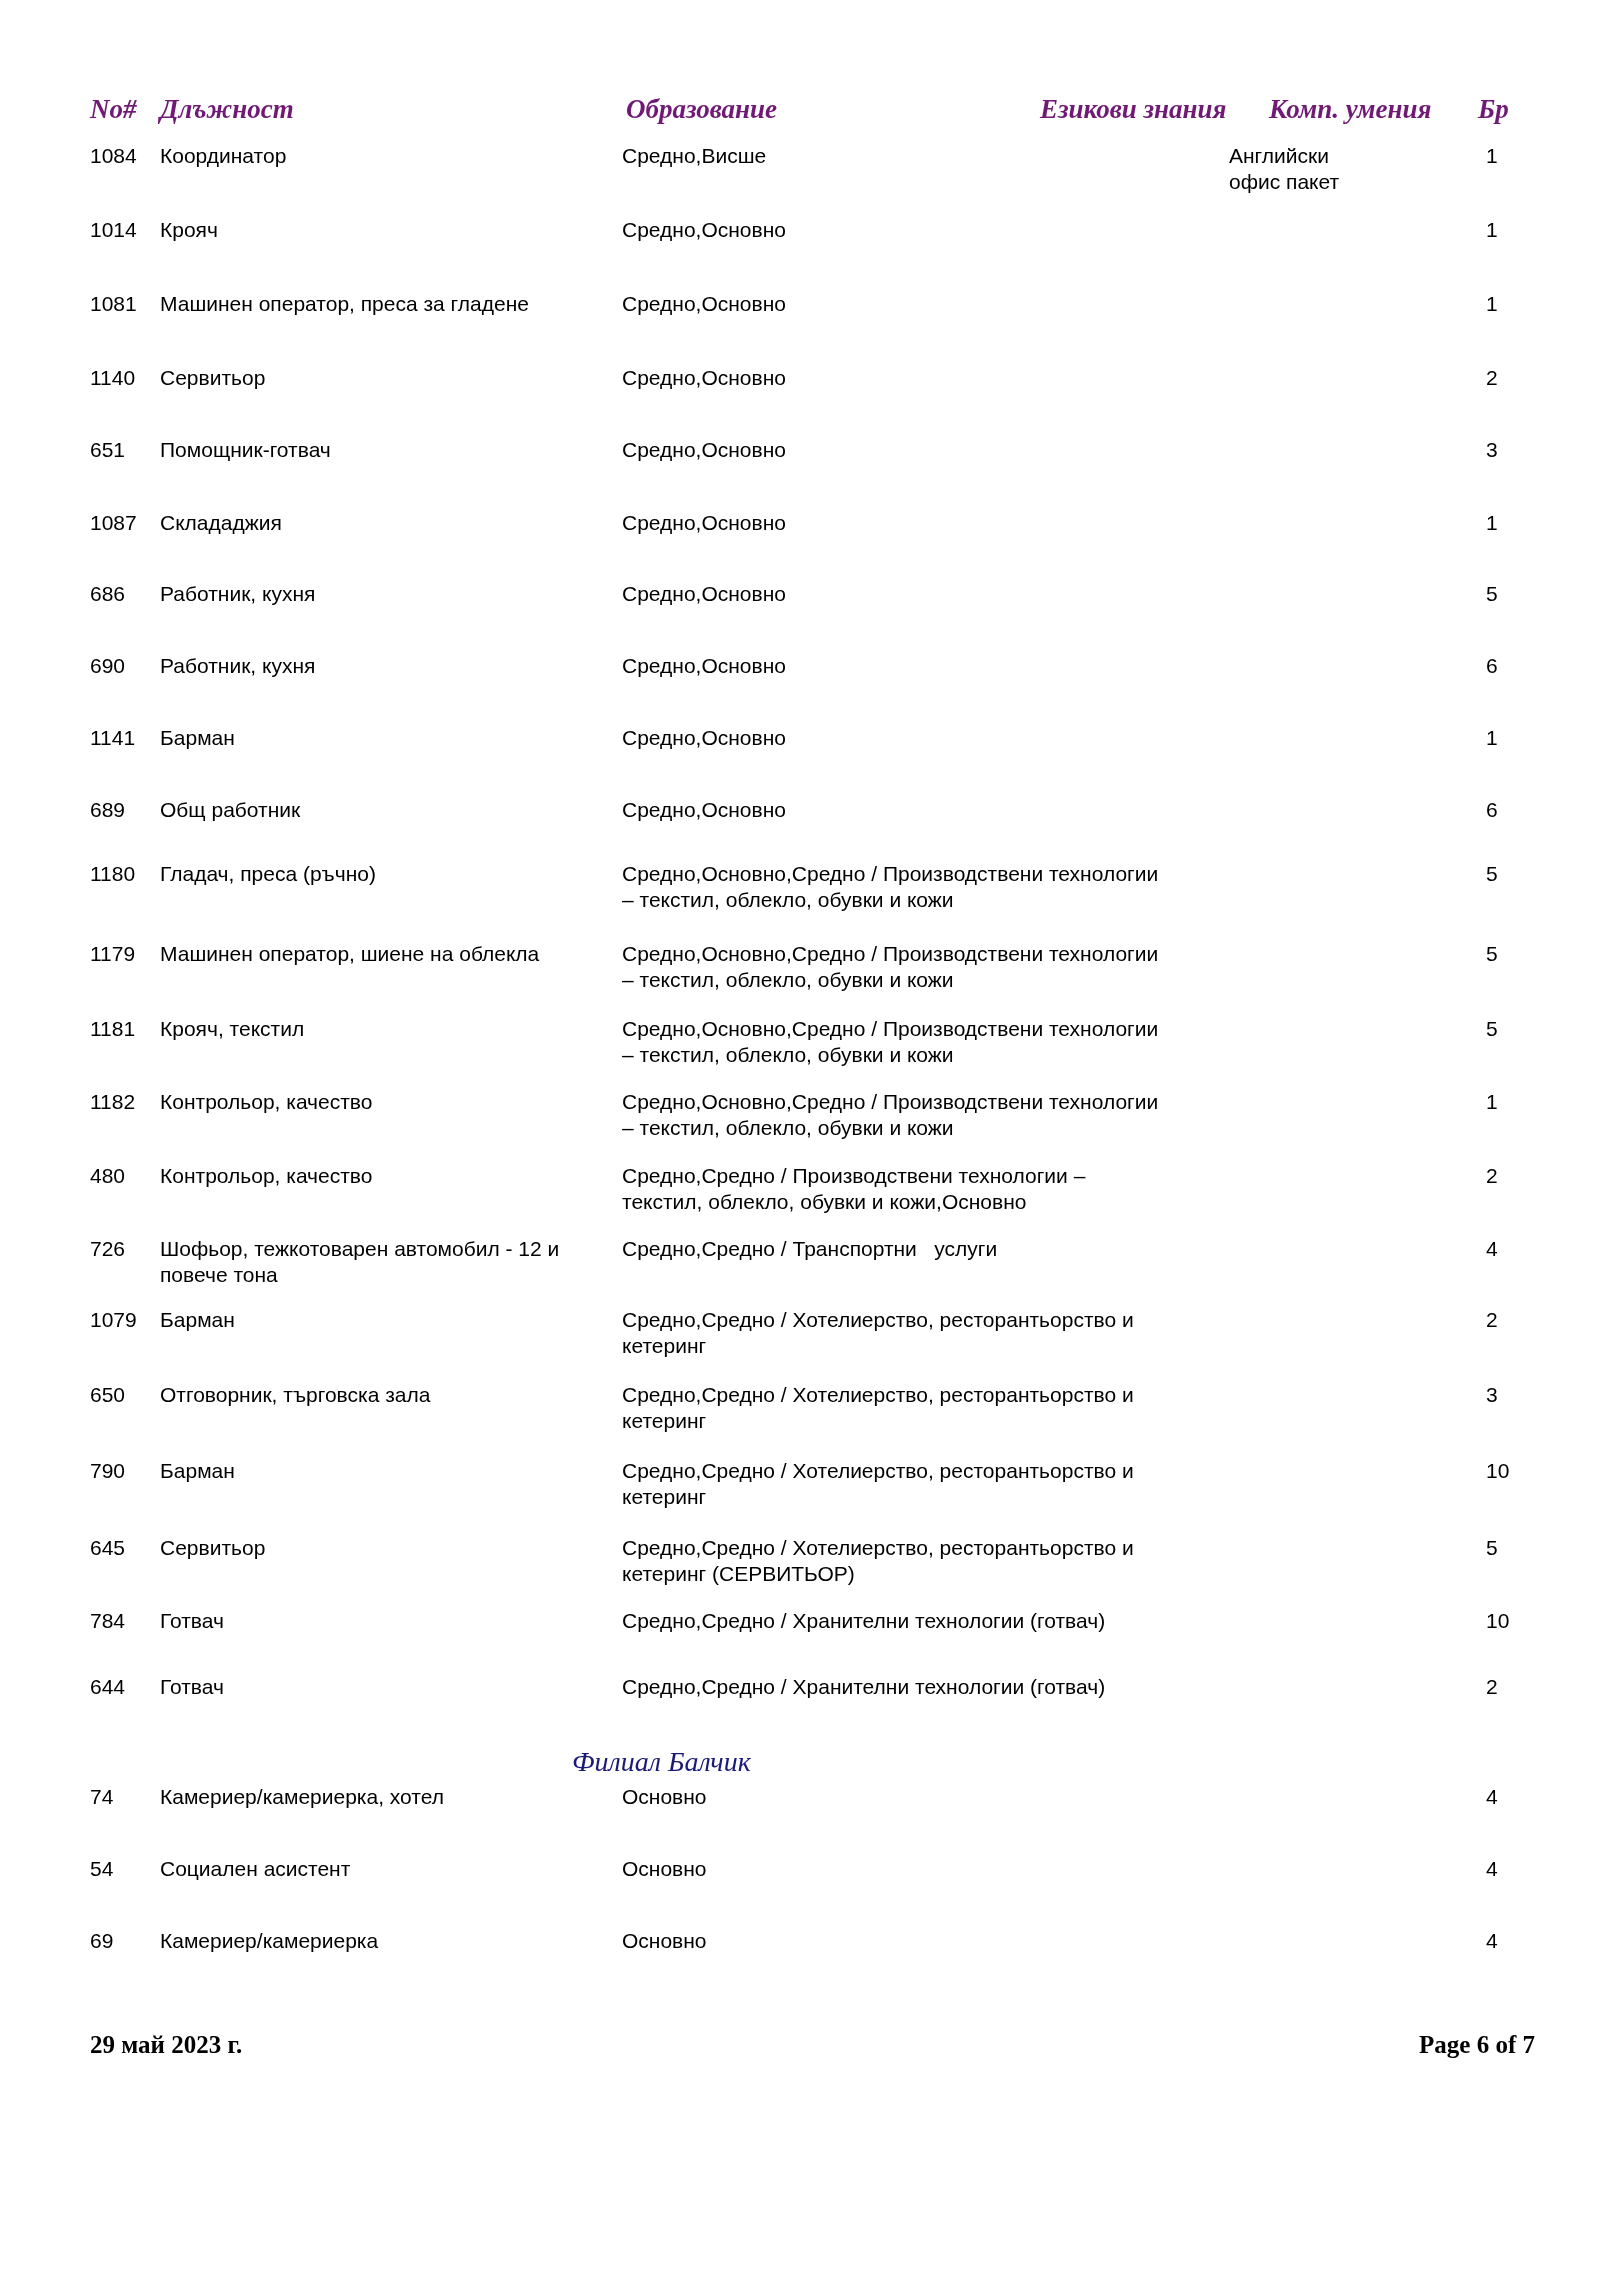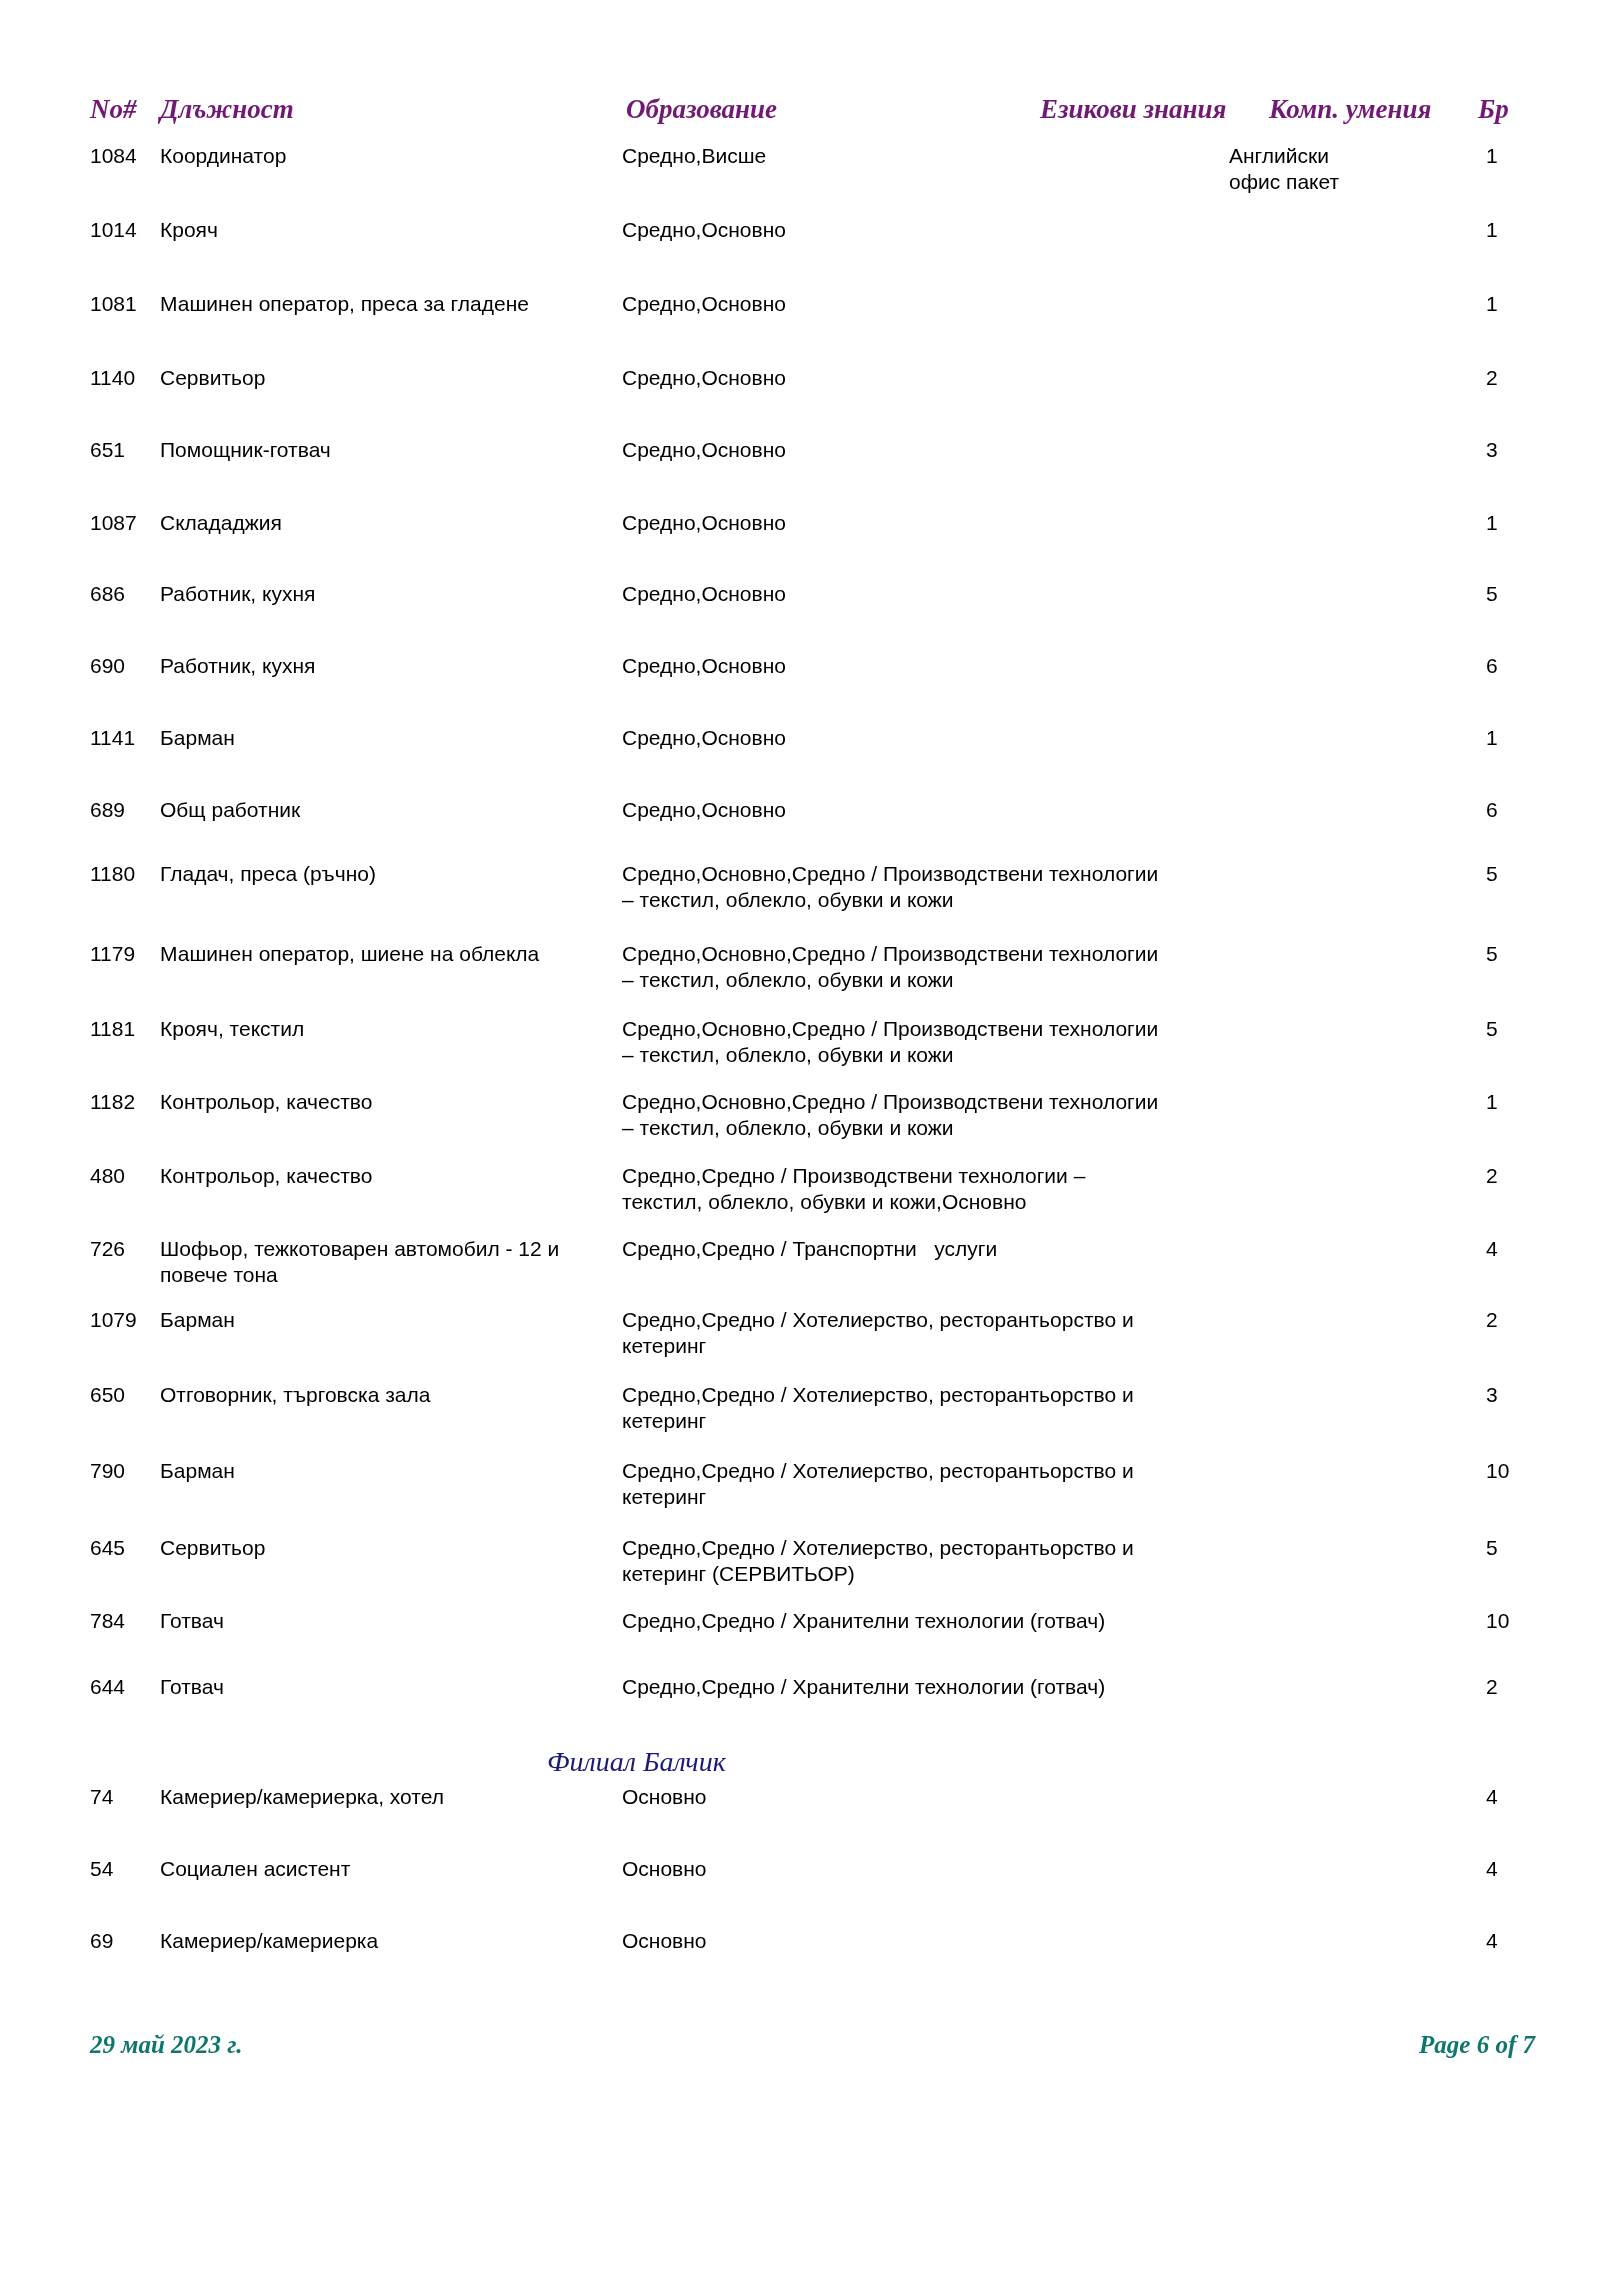--- a/index.html
+++ b/index.html
@@ -36,38 +36,37 @@
   .c-no   { left: 90px; width: 65px; }
   .c-pos  { left: 160px; width: 445px; white-space: pre-wrap; }
   .c-edu  { left: 622px; width: 583px; white-space: pre-wrap; }
   .c-lc   { left: 1229px; width: 249px; }
   .c-lc i { display: block; font-style: normal; }
   .c-cnt  { left: 1486px; width: 59px; }
 
   
   .section-heading {
     position: absolute;
-    left: 547px;
+    left: 572px;
     font-family: "Liberation Serif", serif;
     font-style: italic;
     font-weight: normal;
     font-size: 28px;
     color: #1a1a78;
     white-space: nowrap;
   }
 
   
   .footer-date, .footer-page {
     position: absolute;
     top: 2031px;
     font-family: "Liberation Serif", serif;
-    font-style: italic;
     font-weight: bold;
     font-size: 25px;
-    color: #0f766e;
+    color: #000000;
     white-space: nowrap;
   }
   .footer-date { left: 90px; }
   .footer-page { right: 88px; }
 </style>
 </head>
 <body>
 
 <div class="page">
 

